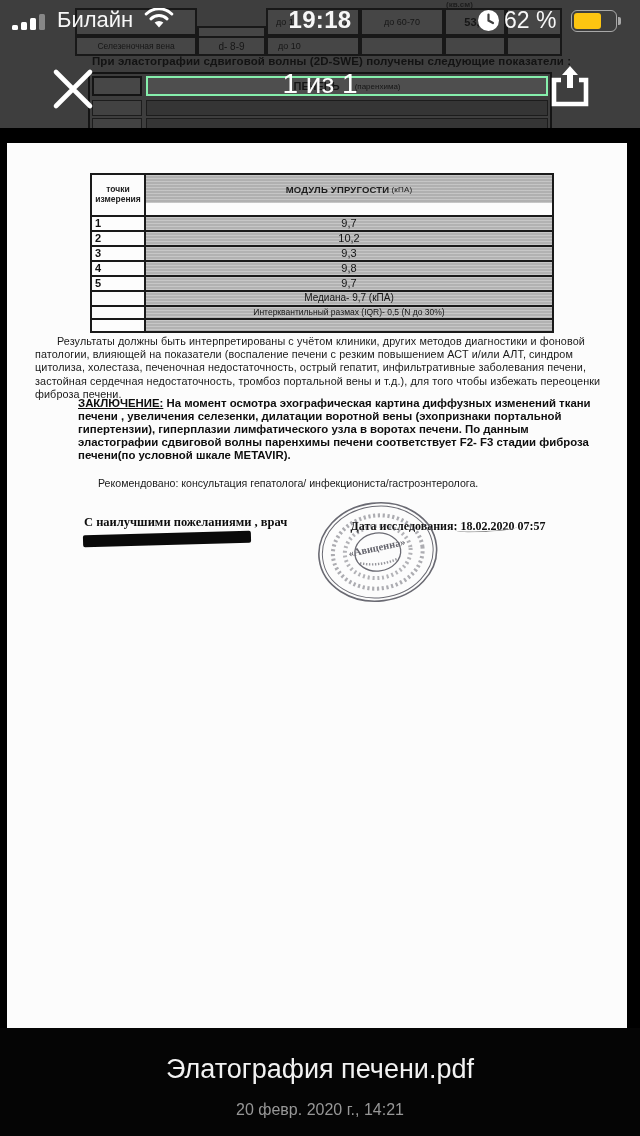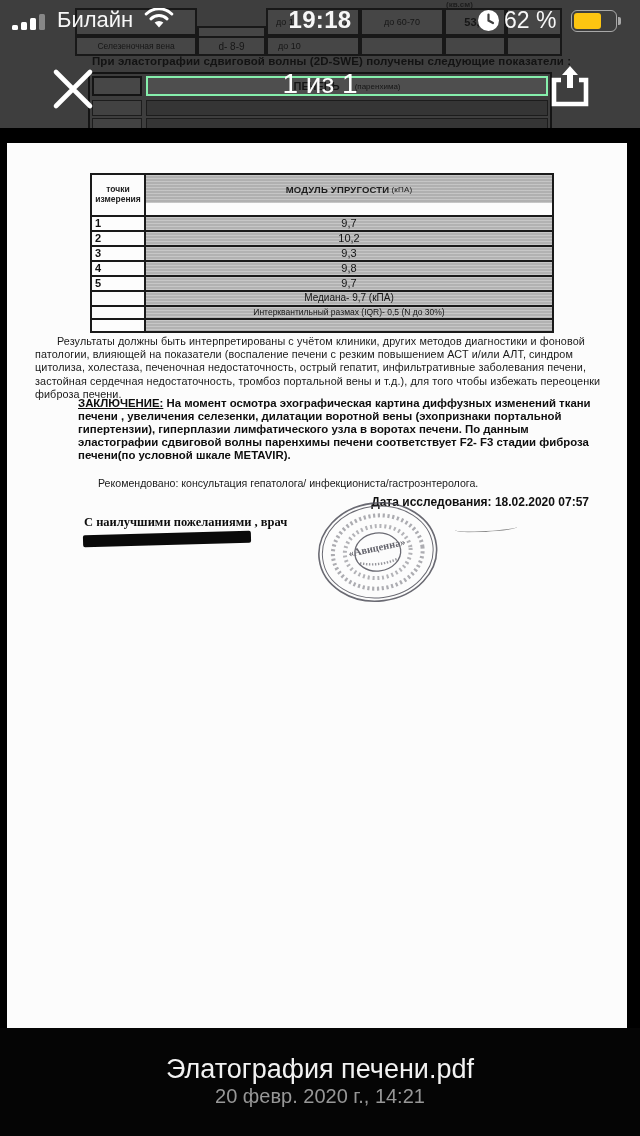--- a/index.html
+++ b/index.html
@@ -63,33 +63,33 @@
                         background-image:repeating-linear-gradient(180deg, rgba(255,255,255,.16) 0 1px, rgba(0,0,0,.05) 1px 3px); }
   .elast-table tr:nth-child(6) td.val { font-size:10px; }
   .elast-table tr:nth-child(7) td.val { font-size:8.5px; }
   .elast-table tr:nth-child(7) td.pt, .elast-table tr:nth-child(8) td.pt { height:13px; }
 
   .interp { position:absolute; left:28px; top:192px; width:576px; font-size:10.8px; line-height:13.2px; color:#1a1a1a;
             text-indent:22px; letter-spacing:.1px; }
   .conclusion { position:absolute; left:71px; top:254px; width:526px; font-size:11.4px; line-height:13.1px; font-weight:700; color:#0e0e0e; }
   .conclusion .lbl { text-decoration:underline; }
   .recommend { position:absolute; left:71px; top:334px; font-size:10.6px; color:#1a1a1a;padding-left:20px; }
-  .study-date { position:absolute; left:300px; top:352px; width:282px; text-align:right; font-family:Liberation Sans, sans-serif;
+  .study-date { position:absolute; left:300px; top:376px; width:282px; text-align:center; font-family:Liberation Serif, serif;
                 font-weight:700; font-size:12px; color:#101010; }
   .pen-squiggle { position:absolute; left:448px; top:382px; width:62px; height:7px; border-bottom:1.6px solid #8a8a8a;
                   border-radius:50%; transform:rotate(-3deg); }
   .regards { position:absolute; left:77px; top:372px; font-family:"Liberation Serif", serif; font-weight:700; font-size:12.5px; color:#0d0d0d; }
   .redaction { position:absolute; left:76px; top:390px; width:168px; height:12px; background:#0a0a0a; border-radius:2px;
                transform:rotate(-1.6deg); }
   .stamp { position:absolute; left:308px; top:358px; width:126px; height:106px; opacity:.82; transform:rotate(-7deg); }
 
   
   .bottombar { position:absolute; left:0; top:1028px; width:640px; height:108px; background:#050505; text-align:center; }
   .file-name { margin-top:26px; color:#f2f2f2; font-size:27px; font-weight:400; }
-  .file-date { margin-top:0; color:#979797; font-size:20px; font-weight:400; }
+  .file-date { margin-top:16px; color:#979797; font-size:16px; font-weight:400; }
 </style>
 </head>
 <body>
 
 <div class="screen">
 
   <div class="backdrop">
     <span class="bg-label" style="left:446px; top:0px;">(кв.см)</span>
 
     <div class="bg-cell" style="left:75px;  top:8px; width:122px; height:28px;"></div>

